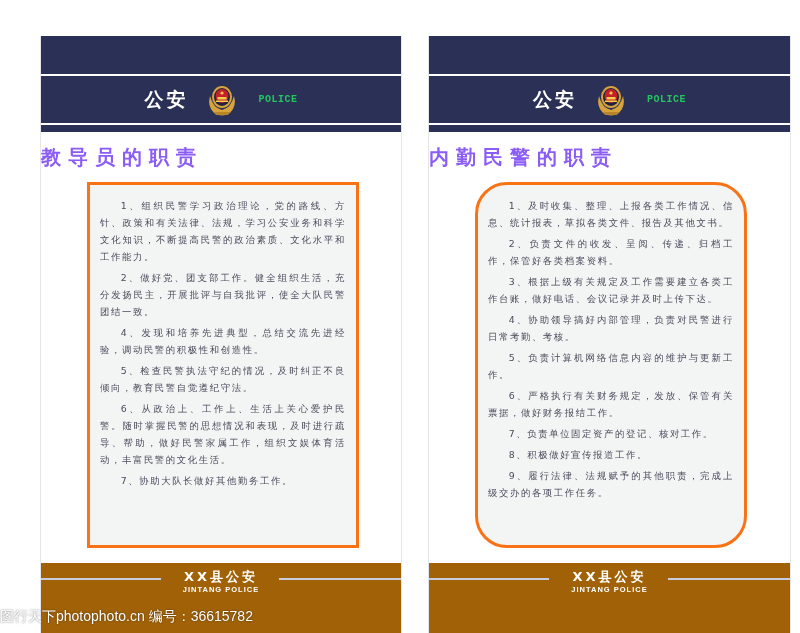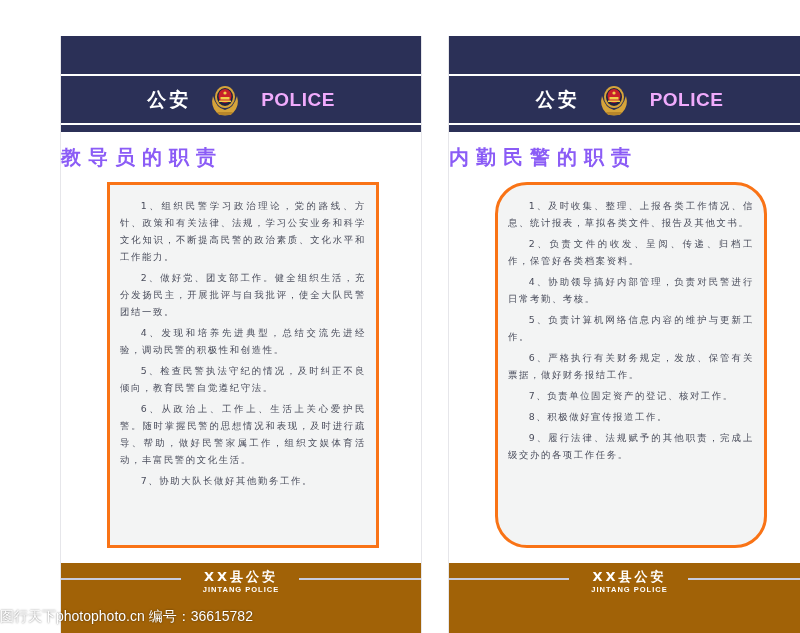--- a/index.html
+++ b/index.html
@@ -6,36 +6,35 @@
   body {
     width: 800px; height: 633px; position: relative; overflow: hidden;
     background: #ffffff;
     font-family: "DejaVu Sans", "Liberation Sans", sans-serif;
   }
   .panel {
     position: absolute; top: 36px; width: 362px; height: 597px;
     background: #ffffff;
     border-left: 1px solid #e6e6ea; border-right: 1px solid #e6e6ea;
     box-sizing: border-box;
-    margin-left: 20px;
   }
   .panel.left { left: 40px; }
   .panel.right { left: 428px; width: 363px; }
 
   .hdr-top { position: absolute; left: 0; right: 0; top: 0; height: 38px; background: #2b3057; }
   .hdr-line1 { position: absolute; left: 0; right: 0; top: 38px; height: 2px; background: #ffffff; }
   .hdr-main { position: absolute; left: 0; right: 0; top: 40px; height: 47px; background: #2b3057;
     display: flex; align-items: center; justify-content: center; }
   .hdr-line2 { position: absolute; left: 0; right: 0; top: 87px; height: 2px; background: #ffffff; }
   .hdr-strip { position: absolute; left: 0; right: 0; top: 89px; height: 7px; background: #2b3057; }
 
   .brand-cn { color: #ffffff; font-weight: bold; font-size: 19px; letter-spacing: 3px; }
   .emblem { width: 36px; height: 36px; margin: 0 18px 0 16px; }
-  .brand-en { color: #f0abfc; font-weight: bold; font-size: 19px; letter-spacing: 0.5px;
-    font-family: Liberation Sans, sans-serif; }
+  .brand-en { color: #22c55e; font-weight: bold; font-size: 10px; letter-spacing: 0.5px;
+    font-family: Liberation Mono, monospace; }
 
   .title {
     position: absolute; left: 0; right: 2px; top: 108px; 
     color: #8b5cf6; font-weight: bold; font-size: 20px; letter-spacing: 7px;
   }
 
   .content {
     position: absolute; top: 146px; height: 366px;
     background: #f3f4f4; border: 3px solid #f97316; box-sizing: border-box;
     padding: 12px 10px 12px 10px;
@@ -128,20 +127,21 @@
     <span class="brand-en">POLICE</span>
   </div>
   <div class="hdr-line2"></div>
   <div class="hdr-strip"></div>
 
   <div class="title">内勤民警的职责</div>
 
   <div class="content">
     <p>1、及时收集、整理、上报各类工作情况、信息、统计报表，草拟各类文件、报告及其他文书。</p>
     <p>2、负责文件的收发、呈阅、传递、归档工作，保管好各类档案资料。</p>
+    <p>3、根据上级有关规定及工作需要建立各类工作台账，做好电话、会议记录并及时上传下达。</p>
     <p>4、协助领导搞好内部管理，负责对民警进行日常考勤、考核。</p>
     <p>5、负责计算机网络信息内容的维护与更新工作。</p>
     <p>6、严格执行有关财务规定，发放、保管有关票据，做好财务报结工作。</p>
     <p>7、负责单位固定资产的登记、核对工作。</p>
     <p>8、积极做好宣传报道工作。</p>
     <p>9、履行法律、法规赋予的其他职责，完成上级交办的各项工作任务。</p>
   </div>
 
   <div class="footer">
     <div class="rule l"></div>

